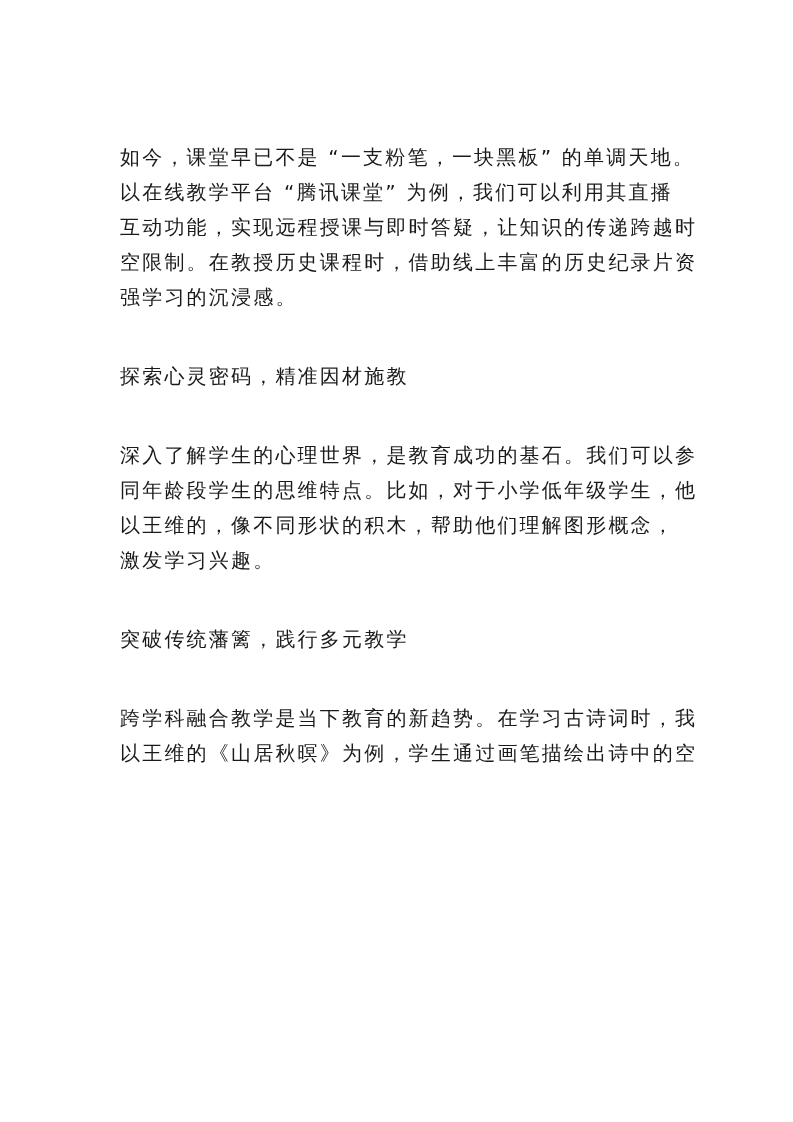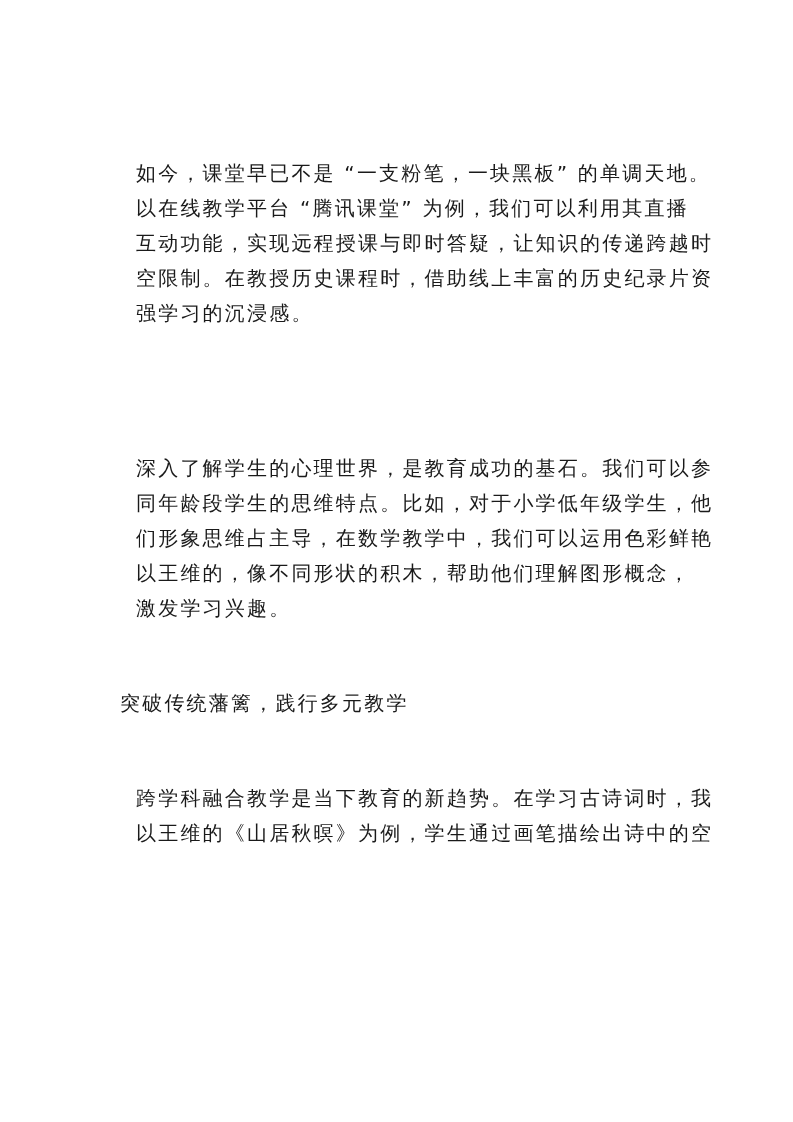--- a/index.html
+++ b/index.html
@@ -3,42 +3,42 @@
   <meta charset="utf-8">
   <style>
     html, body { margin: 0; padding: 0; background: #ffffff; }
     body { width: 793px; height: 1122px; position: relative; overflow: hidden; }
     .page {
       position: absolute; left: 120px; top: 140px; width: 580px;
       font-family: "DejaVu Sans", "Liberation Sans", sans-serif;
       color: #1a1a1a; font-size: 20px; line-height: 35px;
       letter-spacing: 2.2px;
     }
-    .para { margin: 16px; white-space: nowrap; }
+    .para { margin: 0; white-space: nowrap; }
     .line { display: block; height: 35px; }
     .gap { height: 44px; }
     .heading { margin: 0; height: 35px; }
   </style>
 </head>
 <body>
 
 <div class="page">
   <div class="para">
     <span class="line">如今，课堂早已不是 “一支粉笔，一块黑板” 的单调天地。</span>
     <span class="line">以在线教学平台 “腾讯课堂” 为例，我们可以利用其直播</span>
     <span class="line">互动功能，实现远程授课与即时答疑，让知识的传递跨越时</span>
     <span class="line">空限制。在教授历史课程时，借助线上丰富的历史纪录片资</span>
     <span class="line">强学习的沉浸感。</span>
   </div>
   <div class="gap"></div>
+  <div class="heading">探索心灵密码，精准因材施教</div>
   <div class="gap"></div>
   <div class="para">
     <span class="line">深入了解学生的心理世界，是教育成功的基石。我们可以参</span>
     <span class="line">同年龄段学生的思维特点。比如，对于小学低年级学生，他</span>
-    <span class="line">们形象思维占主导，在数学教学中，我们可以运用色彩鲜艳</span>
     <span class="line">以王维的，像不同形状的积木，帮助他们理解图形概念，</span>
     <span class="line">激发学习兴趣。</span>
   </div>
   <div class="gap"></div>
   <div class="heading">突破传统藩篱，践行多元教学</div>
   <div class="gap"></div>
   <div class="para">
     <span class="line">跨学科融合教学是当下教育的新趋势。在学习古诗词时，我</span>
     <span class="line">以王维的《山居秋暝》为例，学生通过画笔描绘出诗中的空</span>
   </div>

